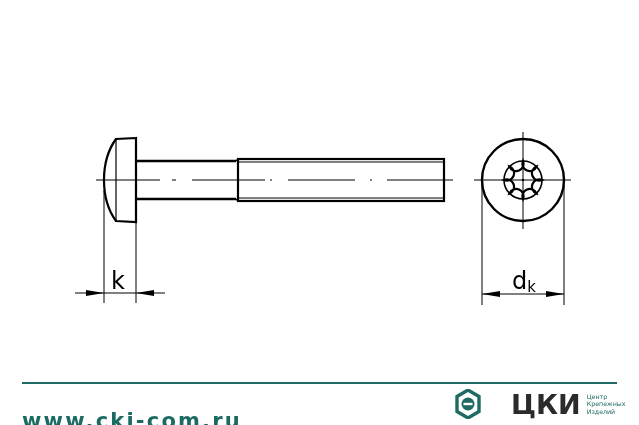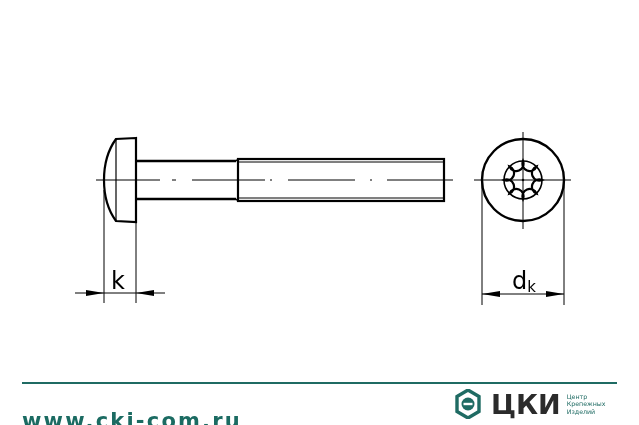--- a/index.html
+++ b/index.html
@@ -2,21 +2,21 @@
 <html><head>
 <meta charset="utf-8">
 <style>
   html, body { margin: 0; padding: 0; background: #ffffff; }
   body { width: 639px; height: 425px; position: relative; overflow: hidden; font-family: "Liberation Sans", sans-serif; }
   #drawing { position: absolute; left: 0; top: 0; width: 639px; height: 425px; }
   .footer-rule { position: absolute; left: 22px; top: 382px; width: 595px; height: 2px; background: #1f6b63; }
   .site-url { position: absolute; left: 22px; top: 409px; font-size: 21px; font-weight: bold; color: #1b6b62; letter-spacing: 2.2px; font-family: "DejaVu Sans", sans-serif; }
   .logo { position: absolute; left: 455px; top: 387px; height: 34px; display: flex; align-items: center; }
   .logo-mark { width: 26px; height: 30px; }
-  .logo-text { margin-left: 10px; font-family: "DejaVu Sans", sans-serif; font-weight: bold; font-size: 27px; color: #2b2b2b; letter-spacing: 0px; }
+  .logo-text { margin-left: 30px; font-family: "DejaVu Sans", sans-serif; font-weight: bold; font-size: 27px; color: #2b2b2b; letter-spacing: 0px; }
   .logo-sub { margin-left: 6px; font-size: 6.3px; line-height: 7.5px; color: #1f6b63; font-family: "DejaVu Sans", sans-serif; }
 </style>
 </head>
 <body>
 
 <svg id="drawing" viewBox="0 0 639 425" xmlns="http://www.w3.org/2000/svg">
 
   <g stroke="#000" fill="none">
 
     <line x1="96" y1="180" x2="160" y2="180" stroke-width="1"></line>

